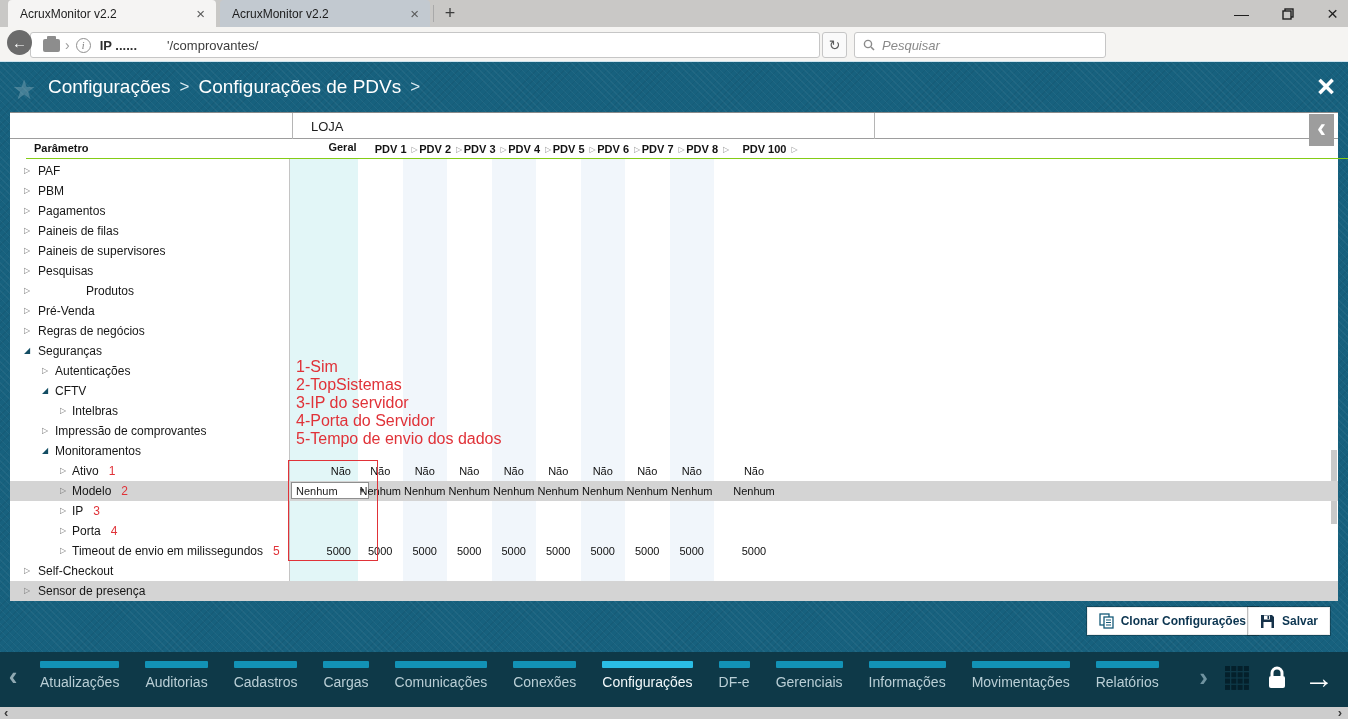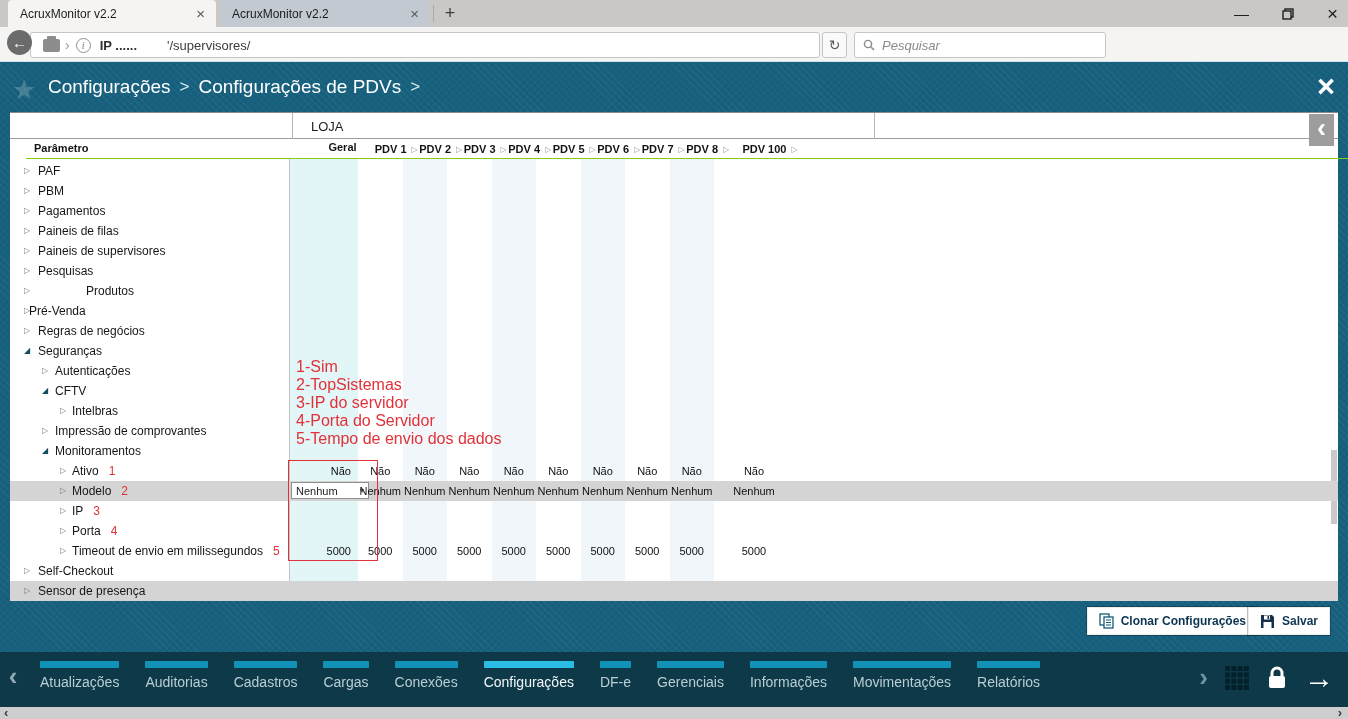--- a/index.html
+++ b/index.html
@@ -140,21 +140,21 @@
     </div>
   </div>
 
   <div class="toolbar">
     <div class="back-btn">←</div>
     <div class="urlbar">
       <span class="blocks-icon"></span>
       <span class="url-chev">›</span>
       <span class="info-circle">i</span>
       <span class="url-host">IP ......</span>
-      <span class="url-path">'/supervisores/</span>
+      <span class="url-path">'/comprovantes/</span>
     </div>
     <div class="reload-btn">↻</div>
     <div class="searchbar">
       <svg width="12" height="12" viewBox="0 0 12 12">
           <circle cx="5" cy="5" r="3.6" fill="none" stroke="#8a8a8a" stroke-width="1.4"></circle>
           <line x1="8" y1="8" x2="11" y2="11" stroke="#8a8a8a" stroke-width="1.6"></line>
         </svg>
       <span class="search-ph">Pesquisar</span>
     </div>
     <div class="tb-icons">
@@ -285,21 +285,21 @@
         <div class="prow" style="top: 102px;">
           <div class="tree-arrow" style="left: 14px;">▷</div>
           <div class="tree-label" style="left: 28px;">Pesquisas</div>
         </div>
         <div class="prow" style="top: 122px;">
           <div class="tree-arrow" style="left: 14px;">▷</div>
           <div class="tree-label" style="left: 28px; margin-left: 48px;">Produtos</div>
         </div>
         <div class="prow" style="top: 142px;">
           <div class="tree-arrow" style="left: 14px;">▷</div>
-          <div class="tree-label" style="left: 19px; text-align: right;">Pré-Venda</div>
+          <div class="tree-label" style="left: 28px; text-align: right;">Pré-Venda</div>
         </div>
         <div class="prow" style="top: 162px;">
           <div class="tree-arrow" style="left: 14px;">▷</div>
           <div class="tree-label" style="left: 28px;">Regras de negócios</div>
         </div>
         <div class="prow" style="top: 182px;">
           <div class="tree-arrow exp" style="left: 14px;">◢</div>
           <div class="tree-label" style="left: 28px;">Seguranças</div>
         </div>
         <div class="prow" style="top: 202px;">
@@ -420,20 +420,24 @@
           <div class="nav-bar"></div>
           <div class="nav-label">Auditorias</div>
         </div>
         <div class="nav-item">
           <div class="nav-bar"></div>
           <div class="nav-label">Cadastros</div>
         </div>
         <div class="nav-item">
           <div class="nav-bar"></div>
           <div class="nav-label">Cargas</div>
+        </div>
+        <div class="nav-item">
+          <div class="nav-bar"></div>
+          <div class="nav-label">Comunicações</div>
         </div>
         <div class="nav-item">
           <div class="nav-bar"></div>
           <div class="nav-label">Conexões</div>
         </div>
         <div class="nav-item active">
           <div class="nav-bar"></div>
           <div class="nav-label">Configurações</div>
         </div>
         <div class="nav-item">

